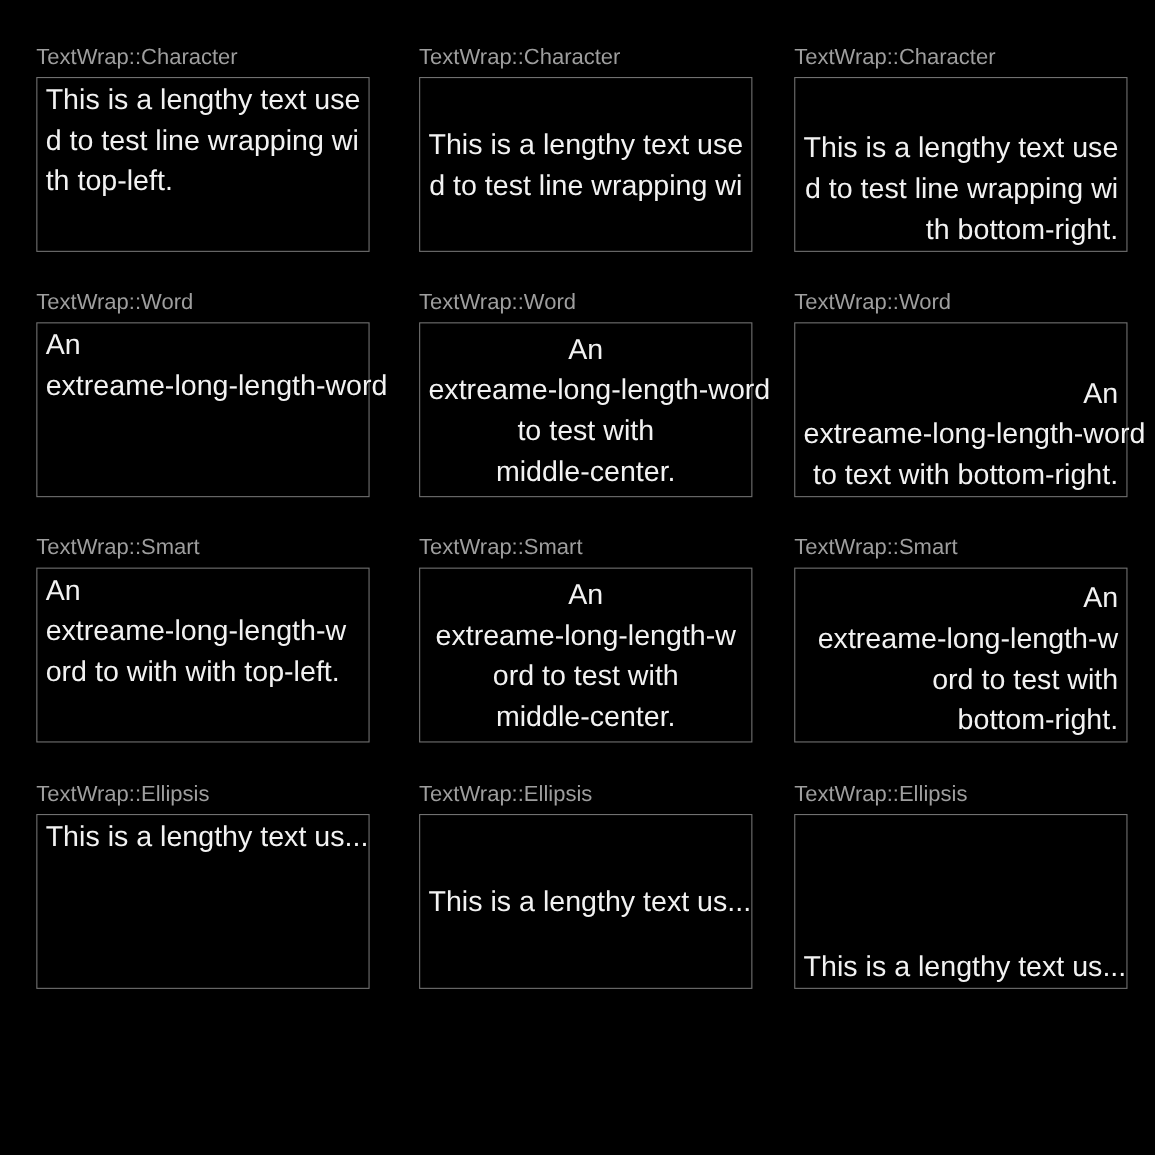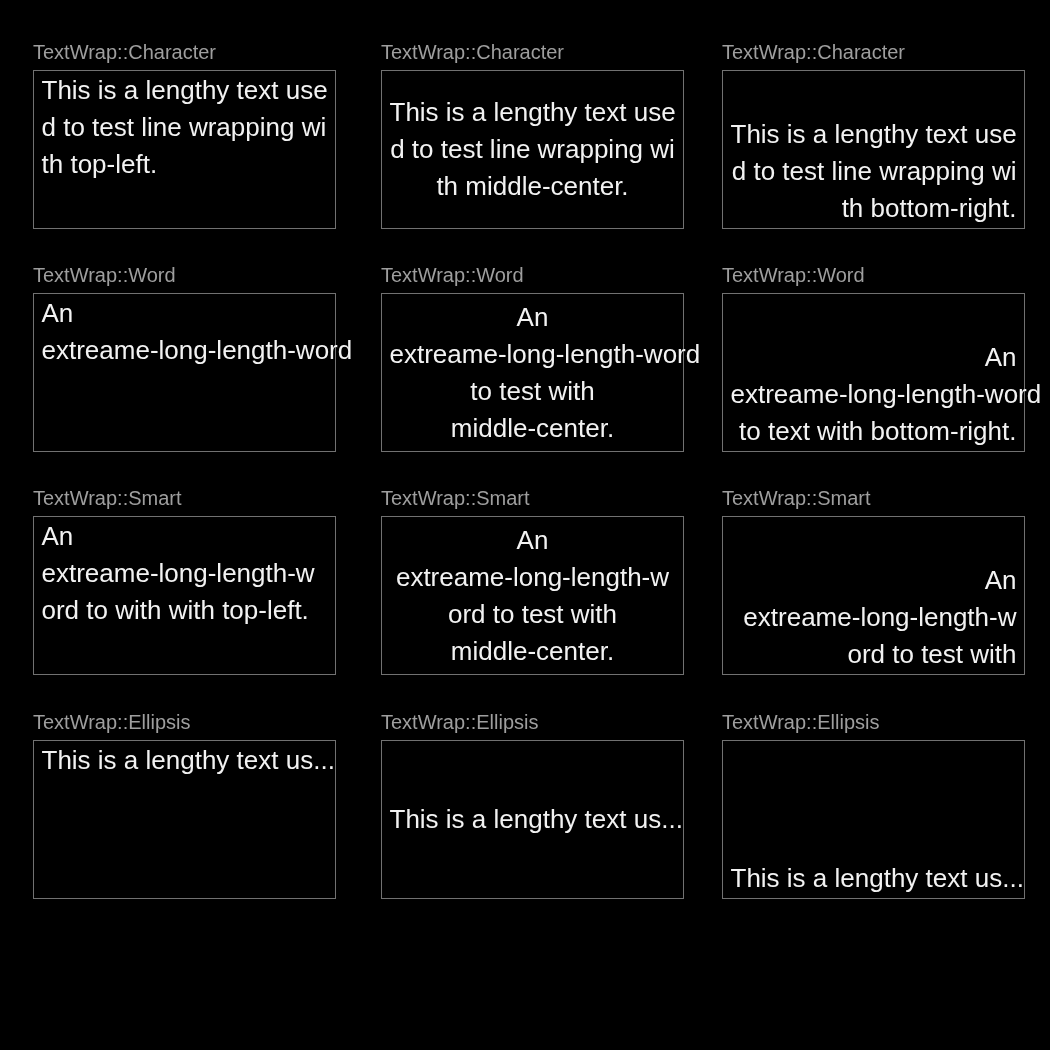--- a/index.html
+++ b/index.html
@@ -60,21 +60,20 @@
       <div class="line">d to test line wrapping wi</div>
       <div class="line">th top-left.</div>
     </div>
   </div>
 
   <div class="cell colB row0">
     <div class="mode-label">TextWrap::Character</div>
     <div class="box v-mid h-center">
       <div class="line">This is a lengthy text use</div>
       <div class="line">d to test line wrapping wi</div>
-      <div class="line">th middle-center.</div>
     </div>
   </div>
 
   <div class="cell colC row0">
     <div class="mode-label">TextWrap::Character</div>
     <div class="box v-bot h-right">
       <div class="line">This is a lengthy text use</div>
       <div class="line">d to test line wrapping wi</div>
       <div class="line">th bottom-right.</div>
     </div>
@@ -125,20 +124,21 @@
       <div class="line">middle-center.</div>
     </div>
   </div>
 
   <div class="cell colC row2">
     <div class="mode-label">TextWrap::Smart</div>
     <div class="box v-bot h-right">
       <div class="line">An</div>
       <div class="line">extreame-long-length-w</div>
       <div class="line">ord to test with</div>
+      <div class="line">bottom-right.</div>
     </div>
   </div>
 
   <div class="cell colA row3">
     <div class="mode-label">TextWrap::Ellipsis</div>
     <div class="box v-top h-left">
       <div class="line">This is a lengthy text us...</div>
     </div>
   </div>
 

